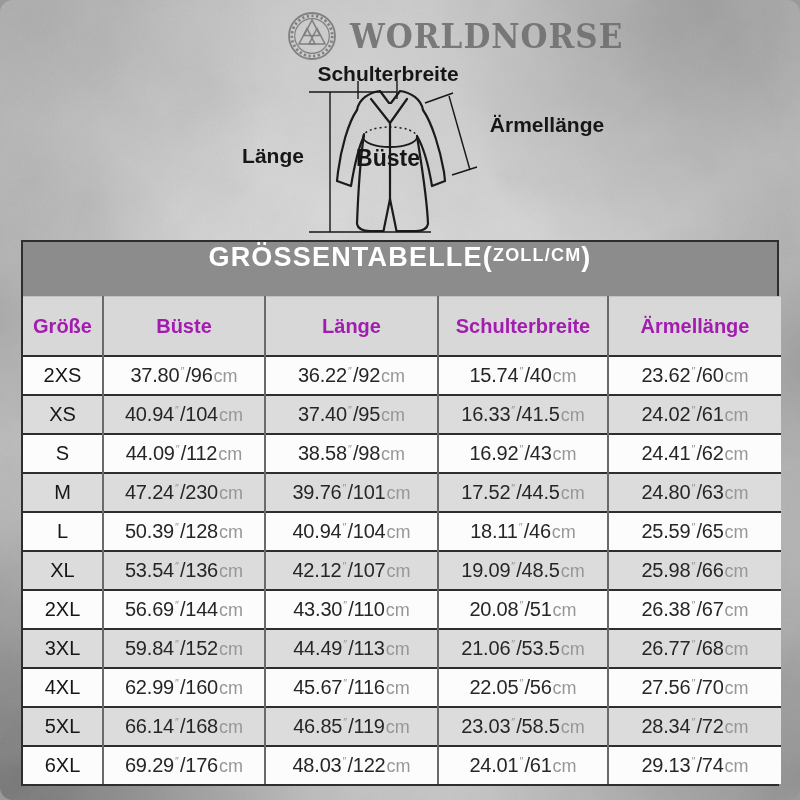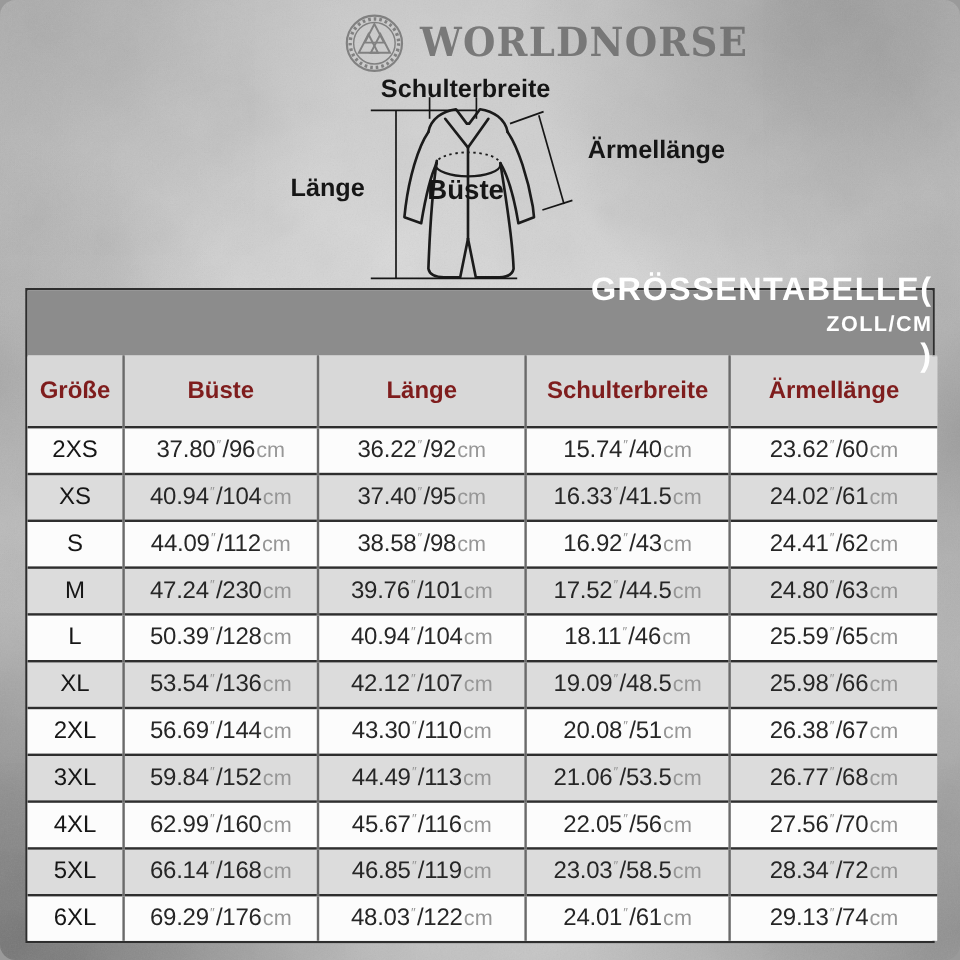--- a/index.html
+++ b/index.html
@@ -31,27 +31,27 @@
   .diagram{position:absolute;left:230px;top:60px;width:390px;height:180px;}
   .diagram text{font-family:"Liberation Sans",sans-serif;font-weight:bold;fill:var(--line-color,#161616);}
 
   
   .table-wrap{
     position:absolute;left:21px;top:240px;width:758px;box-sizing:border-box;
     border:2px solid var(--border-dark,#2b2b2b);background:var(--row-white,#fcfcfc);
   }
   .table-title{
     height:54px;background:var(--title-bar-bg,#8c8c8c);color:var(--title-text,#ffffff);
-    display:flex;align-items:flex-end;justify-content:center;
-    font-weight:bold;font-size:27px;letter-spacing:1.2px;white-space:nowrap;flex-direction:column;
+    display:flex;align-items:flex-start;justify-content:center;
+    font-weight:bold;font-size:27px;letter-spacing:1.2px;white-space:nowrap;
   }
   .table-title .unit{font-size:18px;letter-spacing:1.2px;padding-top:3px;}
   table{width:100%;border-collapse:collapse;table-layout:fixed;}
   th{
-    height:56px;background:var(--header-row-bg,#d8d8d8);color:#7f1d1d;
+    height:56px;background:var(--header-row-bg,#d8d8d8);color:#a21caf;
     font-size:20px;font-weight:bold;border-top:1px solid #c2c2c2;
   }
   td{height:35px;text-align:center;border-top:2px solid var(--border-dark,#333333);white-space:nowrap;}
   th + th, td + td{border-left:2px solid var(--border-mid,#6a6a6a);}
   tr{background:var(--row-white,#fcfcfc);}
   tr.alt{background:var(--row-alt,#dcdcdc);}
   td.size{font-size:20px;color:#161616;}
   .num{font-size:20px;color:var(--cell-text,#262626);letter-spacing:-0.2px;}
   .uin{font-size:11px;color:var(--unit-text,#8f8f8f);vertical-align:7px;margin:0 1px;}
   .ucm{font-size:18px;color:var(--unit-text,#979797);margin-left:1px;margin-top:48px;}

